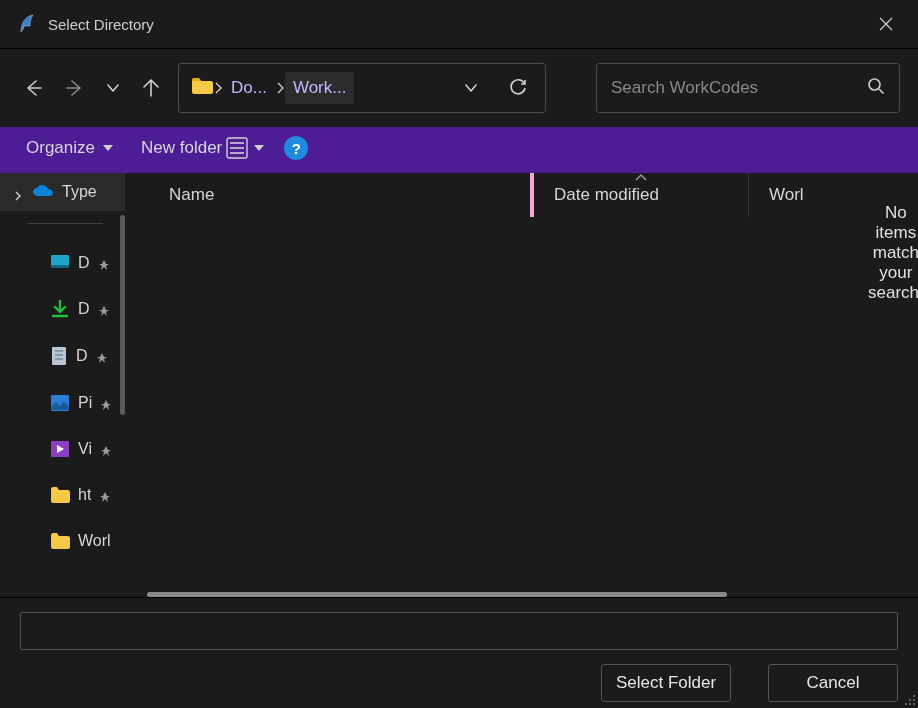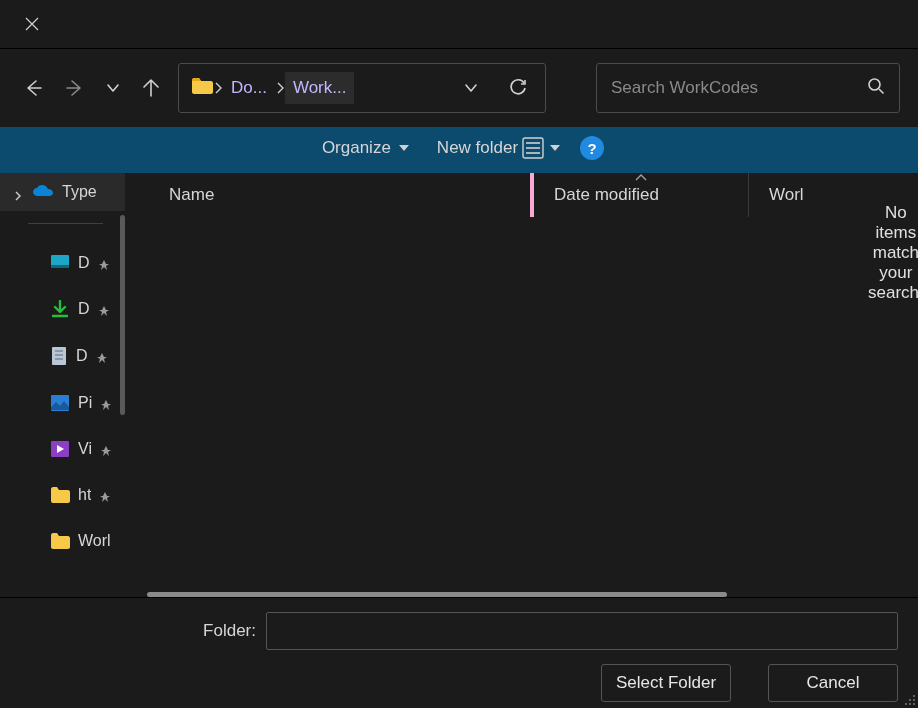--- a/index.html
+++ b/index.html
@@ -25,21 +25,21 @@
   .crumb-caret { width: 10px; height: 10px; display: flex; align-items: center; justify-content: center; }
   .folder-icon-sm { width: 22px; height: 18px; margin-left:4px;}
   .addr-caret { width: 40px; height: 100%; display: flex; align-items: center; justify-content: center; cursor: pointer; }
   .addr-refresh { width: 54px; height: 100%; display: flex; align-items: center; justify-content: center; cursor: pointer; }
 
   .searchbox { width: 304px; height: 50px; border: 1px solid #4b4b4b; border-radius: 3px; display: flex; align-items: center; background: #1b1b1b; padding: 0 14px; }
   .searchbox input { flex: 1; background: transparent; border: none; outline: none; color: #d6d6d6; font-size: 17px; }
   .searchbox input::placeholder { color: #8a8a8a; }
 
   
-  .toolbar { display: flex; align-items: center; justify-content: center; padding: 6px 18px 10px 26px; background: #0c4a6e; }
+  .toolbar { display: flex; align-items: center; justify-content: flex-start; padding: 6px 18px 10px 26px; background: #4c1d95; }
   .toolbar-left { display: flex; align-items: center; gap: 28px; }
   .organize-btn { display: flex; align-items: center; gap: 8px; cursor: pointer; font-size: 17px; }
   .newfolder-btn { cursor: pointer; font-size: 17px; }
   .toolbar-right { display: flex; align-items: center; gap: 16px; }
   .view-btn { display: flex; align-items: center; gap: 6px; padding: 4px; cursor: pointer; }
   .help-btn { width: 24px; height: 24px; border-radius: 50%; background: #1f8ae0; color: #fff; display: flex; align-items: center; justify-content: center; font-size: 15px; font-weight: bold; cursor: pointer; }
 
   
   .body-split { display: flex; height: 424px; }
 
@@ -74,20 +74,28 @@
   .folder-input { flex: 1; height: 38px; border: 1px solid #555; background: #1b1b1b; border-radius: 2px; padding: 0 8px; color: #d6d6d6; font-size: 16px; outline: none; }
   .button-row { display: flex; justify-content: flex-end; gap: 37px; margin-top: 14px; }
   .btn { min-width: 130px; height: 38px; border: 1px solid #555; background: #1b1b1b; color: #e6e6e6; font-size: 17px; border-radius: 3px; cursor: pointer; }
 
   .resize-grip { position: fixed; bottom: 2px; right: 2px; width: 14px; height: 14px; }
 </style>
 </head>
 <body>
 
 <div class="titlebar">
+  <div class="titlebar-left">
+    <span>
+      <svg class="icon-svg" width="16" height="20" viewBox="0 0 16 20">
+          <path d="M3 18 C3 8 8 2 15 1 C13 4 12 8 12 12 L6 12 C6 14 5 16 3 18 Z" fill="#3b82c4" stroke="#9ac6e6" stroke-width="0.5"></path>
+        </svg>
+    </span>
+    <span class="title-text">Select Directory</span>
+  </div>
   <div class="title-close">
     <svg width="14" height="14" viewBox="0 0 14 14">
         <path d="M1 1 L13 13 M13 1 L1 13" stroke="#d0d0d0" stroke-width="1.2"></path>
       </svg>
   </div>
 </div>
 <div class="divider-h"></div>
 
 <div class="navrow">
   <div class="navbtn">
@@ -332,21 +340,20 @@
           <span>Worl</span>
         </div>
     </div>
     <div class="list-empty">No items match your search.</div>
     <div class="list-hscroll"></div>
   </div>
 </div>
 
 <div class="footer">
   <div class="folder-row">
-    <div class="folder-label">Folder:</div>
     <input class="folder-input" type="text" value="" style="">
   </div>
   <div class="button-row">
     <button class="btn">Select Folder</button>
     <button class="btn">Cancel</button>
   </div>
 </div>
 
 <div class="resize-grip">
   <svg width="14" height="14" viewBox="0 0 14 14">

